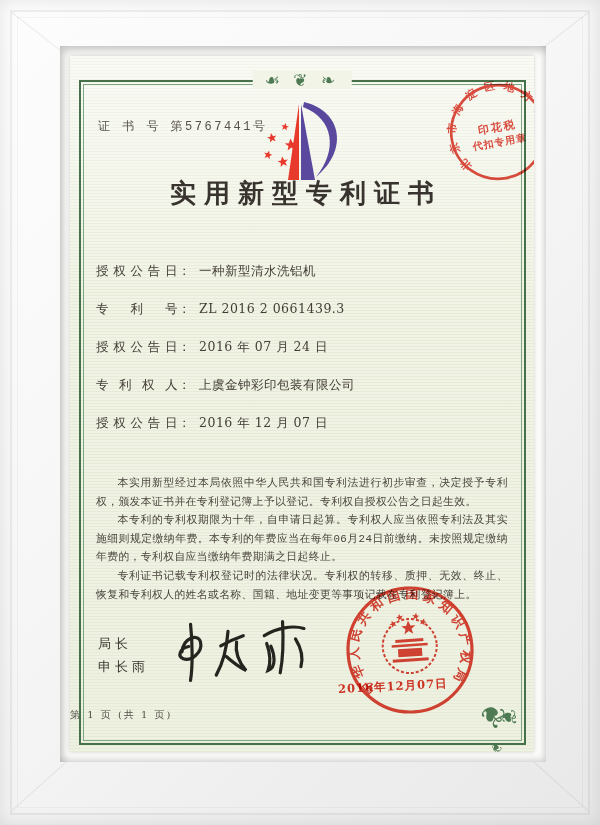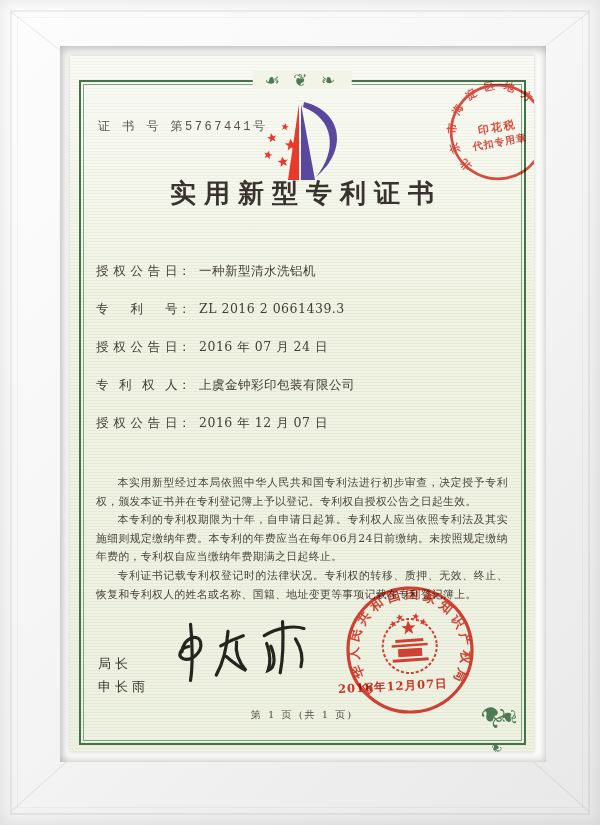--- a/index.html
+++ b/index.html
@@ -44,28 +44,28 @@
 
   .title{position:absolute;left:0;right:0;top:120px;z-index:3;text-align:center;
     font-size:26px;font-weight:700;letter-spacing:8px;text-indent:8px;color:#38332f;}
 
   .fields{position:absolute;left:26px;right:24px;top:204px;z-index:3;}
   .frow{margin-bottom:16px;font-size:12.5px;color:#433d37;letter-spacing:0.5px;line-height:22px;white-space:nowrap;}
   .flabel{display:inline-block;width:82px;text-align:justify;text-align-last:justify;vertical-align:top;}
   .fcolon{display:inline-block;vertical-align:top;}
   .fvalue{display:inline-block;vertical-align:top;margin-left:8px;}
 
-  .body-text{position:absolute;left:26px;right:26px;top:418px;z-index:3;}
+  .body-text{position:absolute;left:26px;right:26px;top:418px;z-index:3;font-family:Liberation Mono, monospace;}
   .body-text p{margin:0;font-size:10.8px;line-height:18.6px;color:#4a443e;text-align:justify;
     text-indent:2em;letter-spacing:0.4px;}
 
-  .signer{position:absolute;left:28px;top:576px;z-index:3;font-size:13px;color:#3b3631;letter-spacing:4px;line-height:23px;margin-top:20px;}
+  .signer{position:absolute;left:28px;top:576px;z-index:3;font-size:13px;color:#3b3631;letter-spacing:4px;line-height:23px;}
   .signature-svg{position:absolute;left:96px;top:552px;z-index:3;}
 
-  .page-footer{position:absolute;left:0;right:0;bottom:30px;z-index:3;text-align:center;
+  .page-footer{position:absolute;left:0;right:0;bottom:30px;z-index:3;text-align:left;
     font-size:10px;color:#55504a;letter-spacing:2px;}
 
   .tax-seal{position:absolute;left:376px;top:24px;z-index:5;transform:rotate(-10deg);
     mix-blend-mode:multiply;opacity:0.88;}
   .authority-seal{position:absolute;left:272px;top:526px;z-index:5;transform:rotate(-4deg);
     mix-blend-mode:multiply;opacity:0.92;}
   .seal-date{position:absolute;left:268px;top:622px;width:150px;z-index:6;color:#dd3527;
     font-size:11.5px;letter-spacing:1px;transform:rotate(-3deg);mix-blend-mode:multiply;font-weight:700;}
 </style>
 </head>

